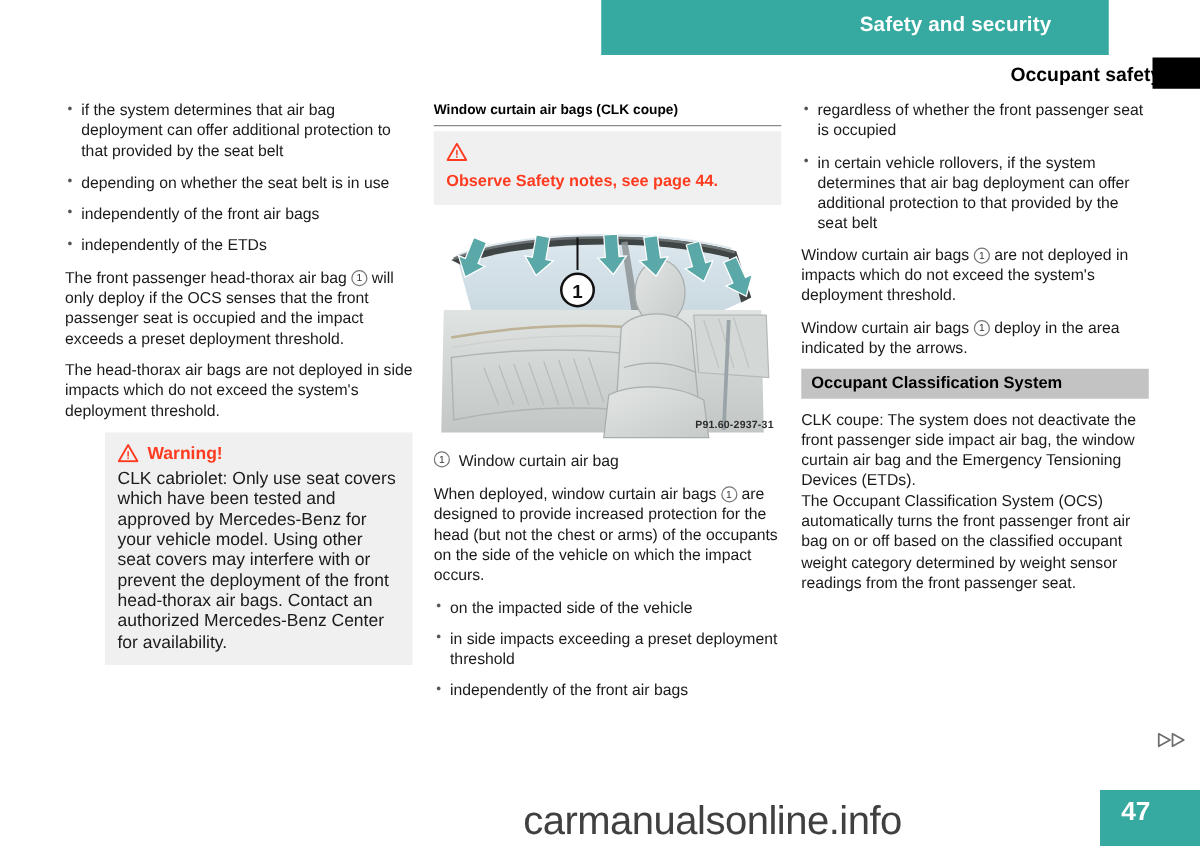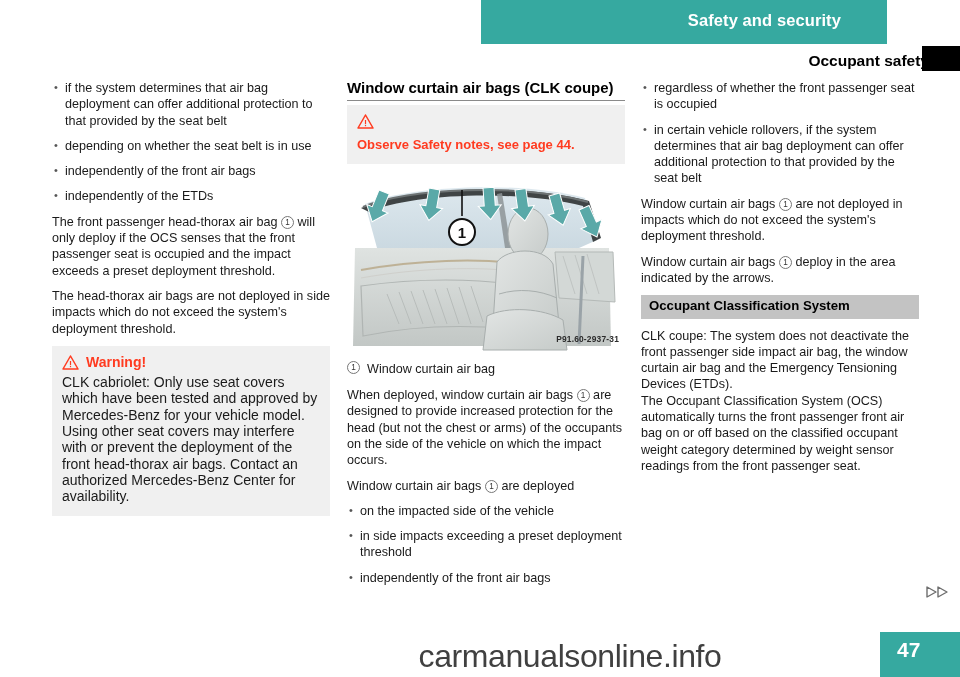--- a/index.html
+++ b/index.html
@@ -110,41 +110,42 @@
     vertical-align: 1px;
     color: #333333;
     font-family: "Liberation Sans", sans-serif;
   }
 
   
   .warn-box {
     background: #f0f0f0;
     padding: 8px 10px 11px 10px;
     margin-top: 3px;
+    margin-left: 32px;
   }
   .warn-head {
     display: flex;
     align-items: center;
     gap: 7px;
     margin-bottom: 4px;
   }
   .warn-title {
     color: #ff3b20;
     font-weight: bold;
     font-size: 14px;
   }
   .warn-body {
     font-size: 14px;
     line-height: 16.3px;
   }
   .tri-icon { display: block; }
 
   
   .sec-head {
-    font-size: 15px;
+    font-size: 11px;
     font-weight: bold;
     color: #000000;
     margin: 0 0 4px 0;
     padding-bottom: 4px;
     border-bottom: 1.5px solid #8a8a8a;
   }
   .note-box {
     background: #f0f0f0;
     padding: 9px 10px 10px 10px;
     margin-bottom: 10px;
@@ -376,21 +377,20 @@
       <div class="fig-code">P91.60-2937-31</div>
     </div>
 
     <div class="caption-row">
       <span class="cnum">1</span>
       <span>Window curtain air bag</span>
     </div>
 
     <p class="para"><span>When deployed, window curtain air bags </span><span class="cnum">1</span><span> are designed to provide increased protection for the head (but not the chest or arms) of the occupants on the side of the vehicle on which the impact occurs.</span></p>
 
-    <p class="para"><span>Window curtain air bags </span><span class="cnum">1</span><span> are deployed</span></p>
 
     <ul class="bullets">
       <li>on the impacted side of the vehicle</li>
       <li>in side impacts exceeding a preset deployment threshold</li>
       <li>independently of the front air bags</li>
     </ul>
   </div>
 
   <div class="col col-right">
 

